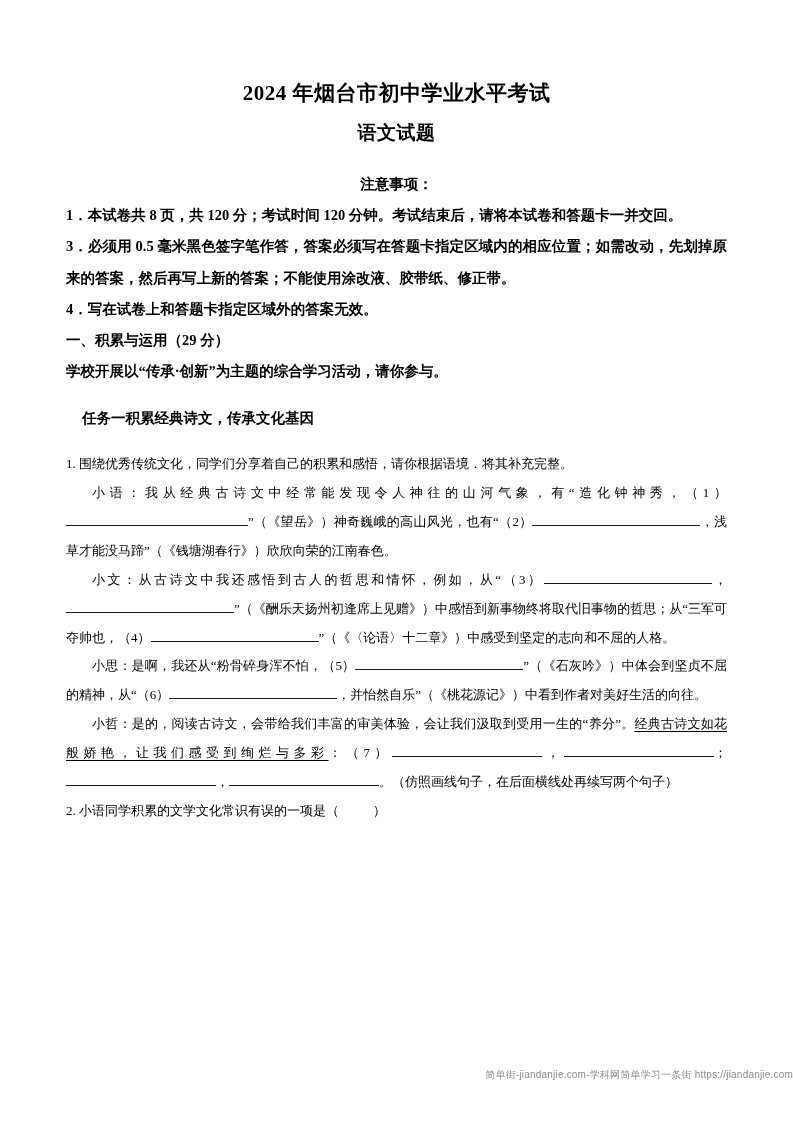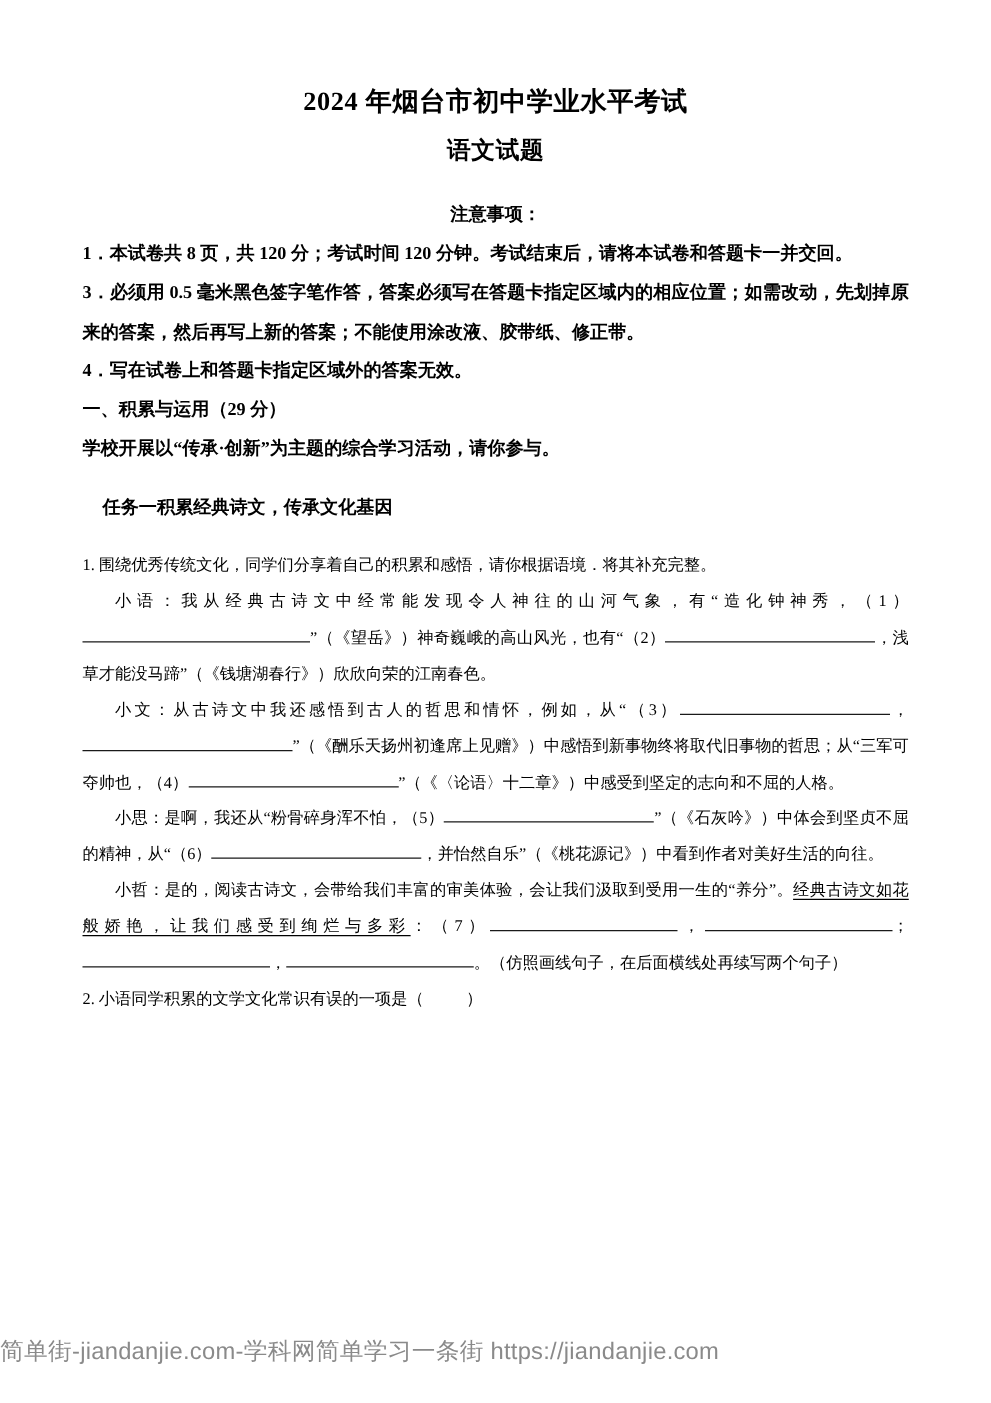--- a/index.html
+++ b/index.html
@@ -15,21 +15,21 @@
     color: #000000;
     overflow: hidden;
   }
 
   .page {
     position: absolute;
     left: 0; top: 0;
     width: 793px;
     height: 1122px;
     box-sizing: border-box;
-    padding: 0 66px;
+    padding: 12px 66px;
   }
 
   
   .doc-title {
     text-align: center;
     font-weight: bold;
     font-size: 21px;
     letter-spacing: 0.5px;
     margin: 0;
     padding-top: 66px;
@@ -125,23 +125,23 @@
     text-underline-offset: 3px;
   }
   .paren-gap { display: inline-block; width: 34px; }
 
   
   .footer {
     position: absolute;
     left: 0;
     top: 1068px;
     width: 793px;
-    text-align: left;
+    text-align: right;
     font-family: "Liberation Sans", "DejaVu Sans", sans-serif;
-    font-size: 19px;
+    font-size: 10px;
     color: #8a8a8a;
     letter-spacing: 0.2px;
   }
 </style>
 </head>
 <body>
 
 <div class="page">
 
   <h1 class="doc-title">2024 年烟台市初中学业水平考试</h1>

